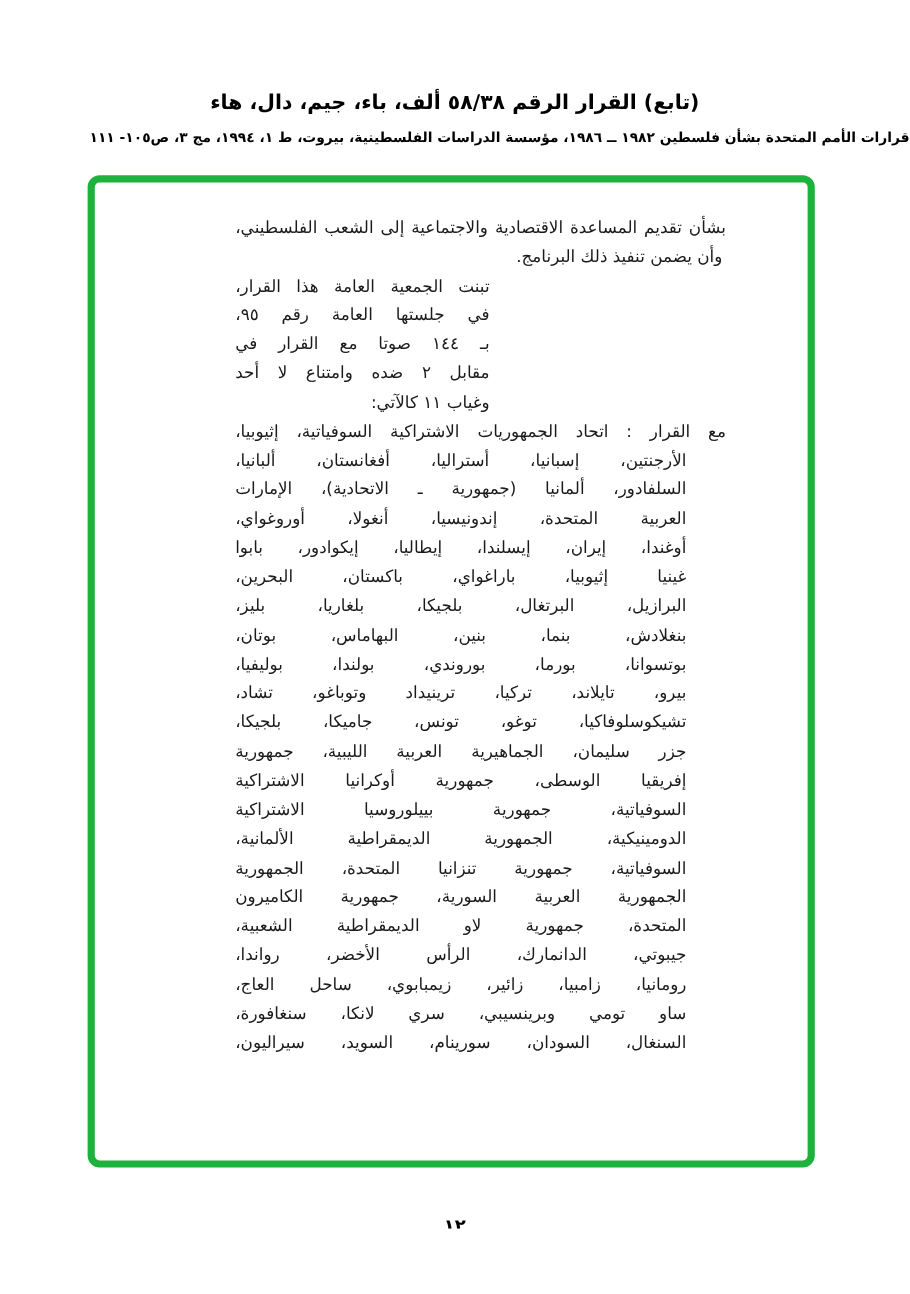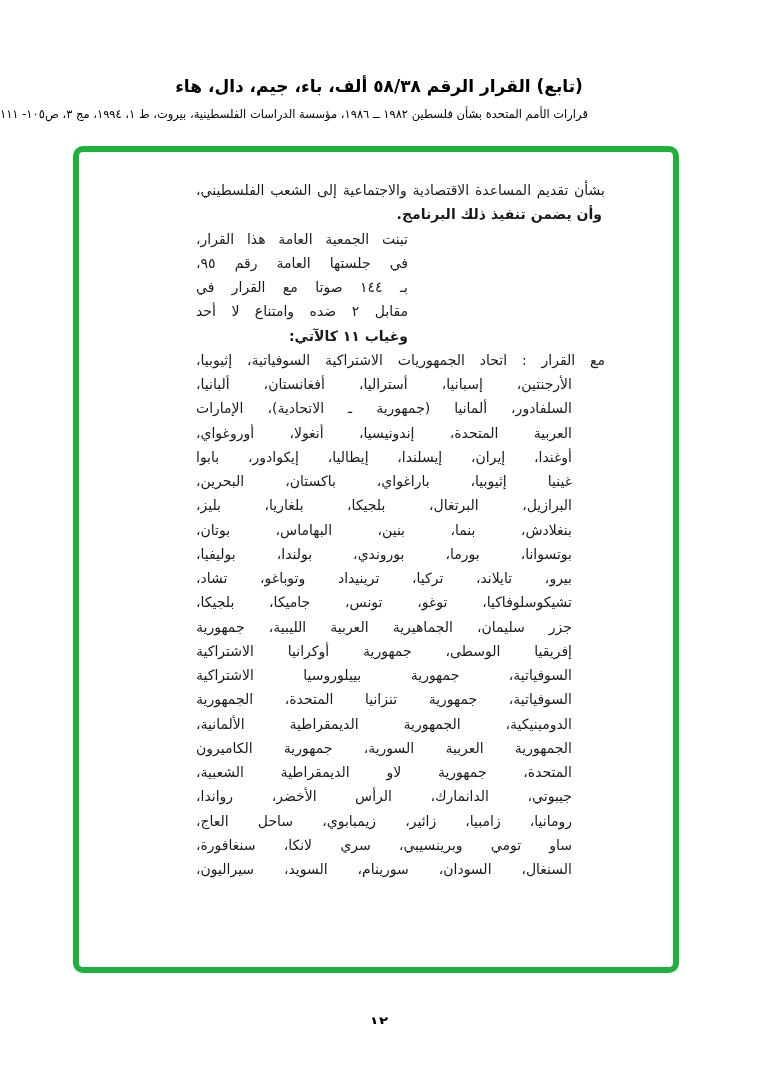--- a/index.html
+++ b/index.html
@@ -26,24 +26,24 @@
     font-size: 17px;
     font-weight: bold;
     color: #000000;
     white-space: nowrap;
   }
   .header-citation {
     position: absolute;
     top: 107px;
     left: 0;
     width: 758px;
-    text-align: left;
+    text-align: right;
     direction: rtl;
     font-size: 11.5px;
-    font-weight: normal;
+    font-weight: bold;
     color: #000000;
     white-space: nowrap;
     letter-spacing: 0.1px;
   }
   .frame {
     position: absolute;
     left: 73px;
     top: 146px;
     width: 594px;
     height: 815px;
@@ -62,21 +62,20 @@
     color: #1a1a1a;
     margin-left: 20px;
   }
   .l {
     text-align: justify;
     text-align-last: justify;
   }
   .l-start {
     text-align: left;
     text-align-last: right;
-    font-weight: bold;
   }
   .intro-end {
     margin-right: 3px;
   }
   .adopt {
     width: 212px;
     margin-right: 197px;
     margin-left: 0;
   }
   .indent {
@@ -124,22 +123,22 @@
     <div class="l indent">أوغندا، إيران، إيسلندا، إيطاليا، إيكوادور، بابوا</div>
     <div class="l indent">غينيا إثيوبيا، باراغواي، باكستان، البحرين،</div>
     <div class="l indent">البرازيل، البرتغال، بلجيكا، بلغاريا، بليز،</div>
     <div class="l indent">بنغلادش، بنما، بنين، البهاماس، بوتان،</div>
     <div class="l indent">بوتسوانا، بورما، بوروندي، بولندا، بوليفيا،</div>
     <div class="l indent">بيرو، تايلاند، تركيا، ترينيداد وتوباغو، تشاد،</div>
     <div class="l indent">تشيكوسلوفاكيا، توغو، تونس، جاميكا، بلجيكا،</div>
     <div class="l indent">جزر سليمان، الجماهيرية العربية الليبية، جمهورية</div>
     <div class="l indent">إفريقيا الوسطى، جمهورية أوكرانيا الاشتراكية</div>
     <div class="l indent">السوفياتية، جمهورية بييلوروسيا الاشتراكية</div>
+    <div class="l indent">الدومينيكية، الجمهورية الديمقراطية الألمانية،</div>
     <div class="l indent">السوفياتية، جمهورية تنزانيا المتحدة، الجمهورية</div>
-    <div class="l indent">الدومينيكية، الجمهورية الديمقراطية الألمانية،</div>
     <div class="l indent">الجمهورية العربية السورية، جمهورية الكاميرون</div>
     <div class="l indent">المتحدة، جمهورية لاو الديمقراطية الشعبية،</div>
     <div class="l indent">جيبوتي، الدانمارك، الرأس الأخضر، رواندا،</div>
     <div class="l indent">رومانيا، زامبيا، زائير، زيمبابوي، ساحل العاج،</div>
     <div class="l indent">ساو تومي وبرينسيبي، سري لانكا، سنغافورة،</div>
     <div class="l indent">السنغال، السودان، سورينام، السويد، سيراليون،</div>
 
   </div>
 
   <div class="page-number">١٢</div>

